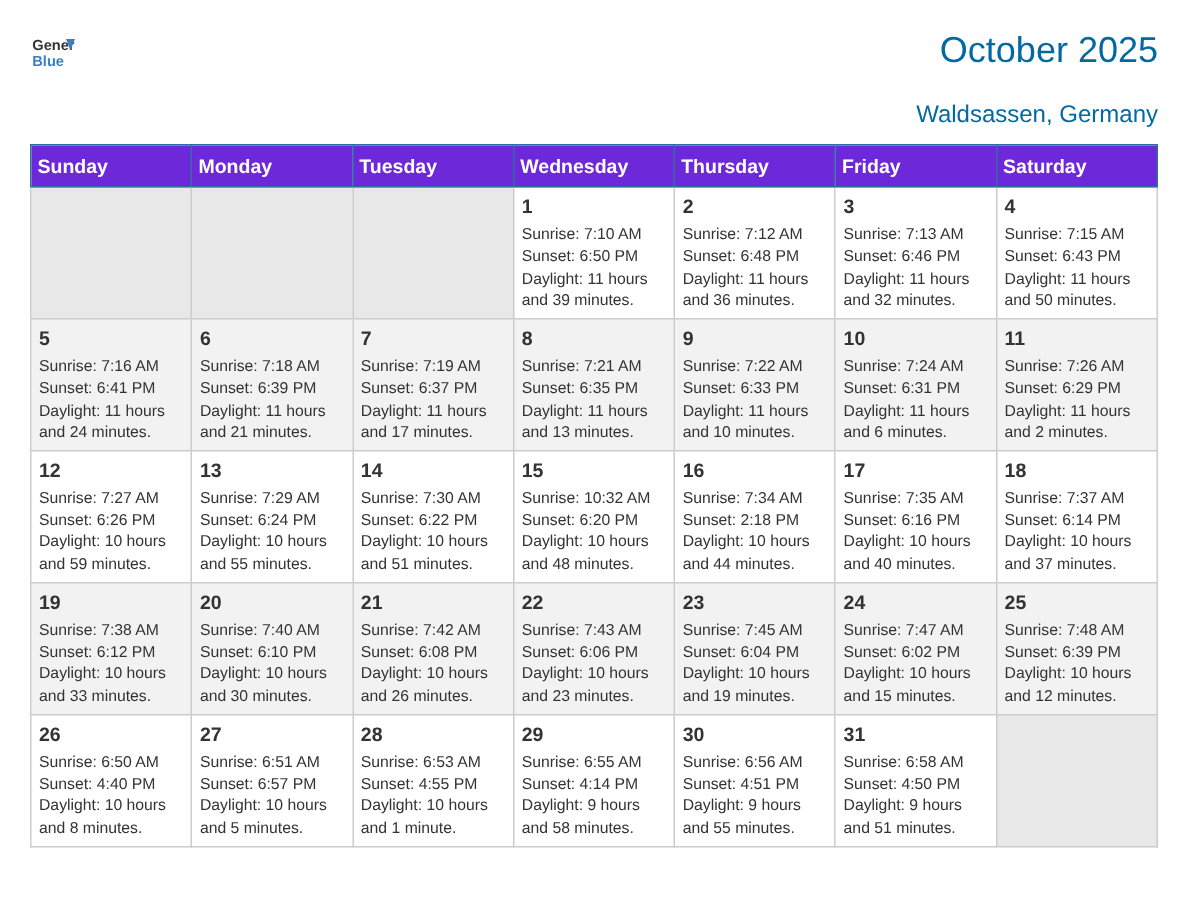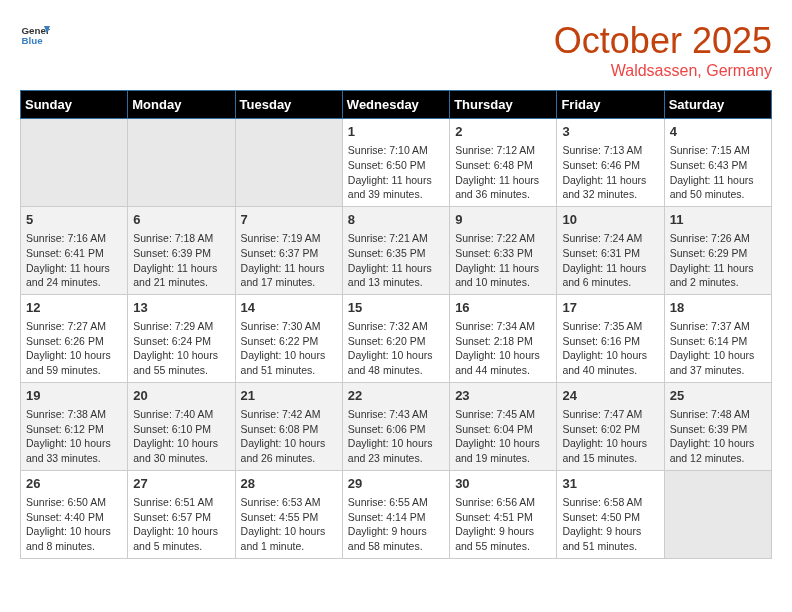--- a/index.html
+++ b/index.html
@@ -22,35 +22,36 @@
       gap: 4px;
     }
     .logo-icon {
       width: 30px;
       height: 30px;
     }
     .title-block {
       text-align: right;
     }
     .month-title {
-      font-size: 36px;
-      color: #c2410c;
+      font-size: 24px;
+      color: #0369a1;
       font-weight: normal;
     }
     .location {
       font-size: 16px;
-      color: #ef4444;
+      color: #0369a1;
+      margin-top: 20px;
     }
     .calendar {
       width: 100%;
       border-collapse: collapse;
       border: 1px solid #ccc;
     }
     .calendar th {
-      background-color: #000000;
+      background-color: #6d28d9;
       color: #fff;
       font-size: 13px;
       font-weight: bold;
       padding: 6px 4px;
       text-align: left;
       border: 1px solid #2e6da0;
     }
     .calendar td {
       border: 1px solid #ccc;
       vertical-align: top;
@@ -194,21 +195,21 @@
           <div>Daylight: 10 hours and 55 minutes.</div>
         </td>
         <td>
           <span class="day-num">14</span>
           <div>Sunrise: 7:30 AM</div>
           <div>Sunset: 6:22 PM</div>
           <div>Daylight: 10 hours and 51 minutes.</div>
         </td>
         <td>
           <span class="day-num">15</span>
-          <div>Sunrise: 7:32 AM</div>
+          <div>Sunrise: 10:32 AM</div>
           <div>Sunset: 6:20 PM</div>
           <div>Daylight: 10 hours and 48 minutes.</div>
         </td>
         <td>
           <span class="day-num">16</span>
           <div>Sunrise: 7:34 AM</div>
           <div>Sunset: 2:18 PM</div>
           <div>Daylight: 10 hours and 44 minutes.</div>
         </td>
         <td>

